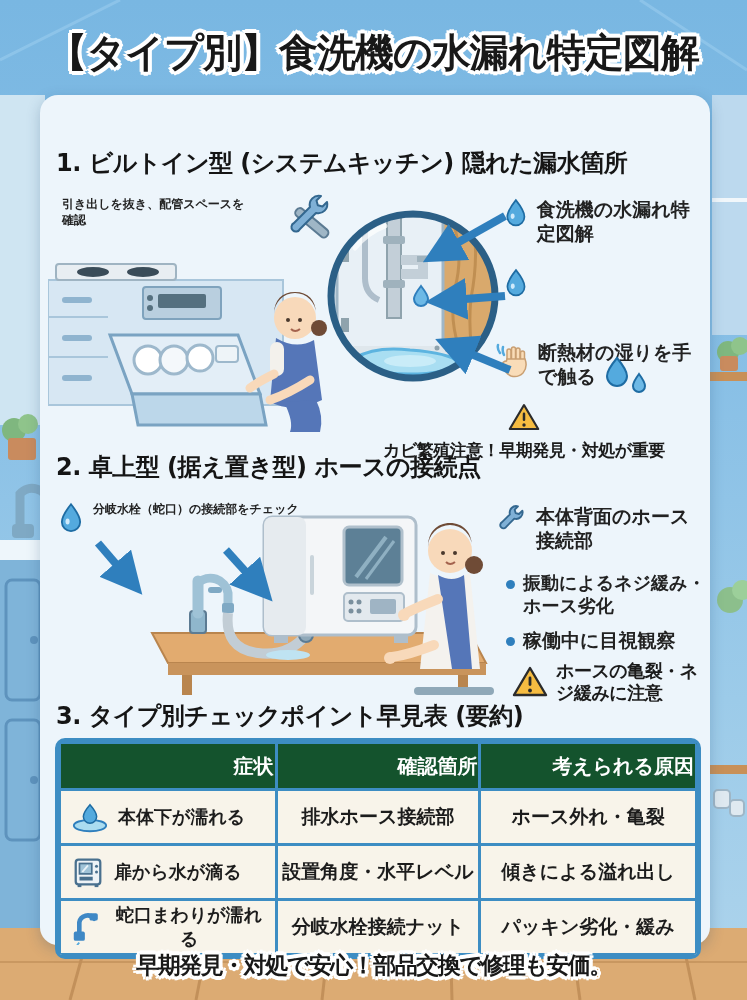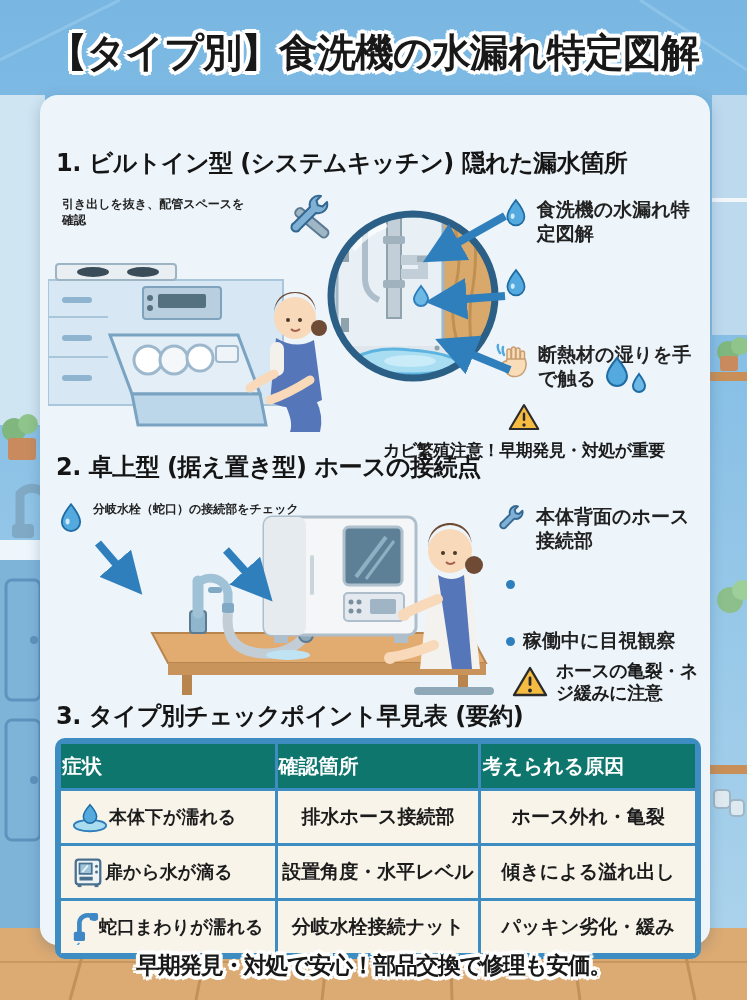--- a/index.html
+++ b/index.html
@@ -29,29 +29,29 @@
   .note{font-size:12px;font-weight:800;color:#222;line-height:1.3;z-index:2;}
   .bullet{display:flex;align-items:flex-start;gap:8px;z-index:2;}
   .bullet-text{font-size:19px;font-weight:800;color:#222;line-height:1.25;}
   .bullet-dot{width:9px;height:9px;border-radius:50%;background:#2f7fbd;margin-top:8px;flex:0 0 auto;}
   .warn{display:flex;align-items:center;gap:8px;z-index:2;}
   .warn-text{font-size:17px;font-weight:800;color:#1b1b1b;letter-spacing:-0.5px;line-height:1.2;}
   
   .tbl-wrap{left:55px;top:738px;width:640px;z-index:2;border:3px solid #3d8dc3;border-radius:10px;overflow:hidden;background:#3d8dc3;}
   table.quick{border-collapse:collapse;width:100%;}
   table.quick th{
-    background:#0f766e;color:#fff;font-size:20px;font-weight:800;height:42px;
-    border:3px solid #3d8dc3;text-align:left;letter-spacing:0;
+    background:#14532d;color:#fff;font-size:20px;font-weight:800;height:42px;
+    border:3px solid #3d8dc3;text-align:right;letter-spacing:0;
   }
   table.quick td{
     background:#f8f4ea;border:3px solid #3d8dc3;height:52px;
     font-size:19px;font-weight:800;color:#1c1c1c;text-align:center;padding:0 4px;
   }
   td.symptom-cell{text-align:left;}
-  .sym-inner{display:flex;align-items:center;gap:0;padding-left:6px;font-size:18px;font-weight:800;}
+  .sym-inner{display:flex;align-items:center;gap:9px;padding-left:6px;font-size:18px;font-weight:800;}
   .overlay-arrows{left:0;top:0;z-index:3;pointer-events:none;}
   .scene{z-index:2;}
 </style>
 </head>
 <body>
 
 <div class="stage">
 
   <svg class="abs" width="747" height="1000" viewBox="0 0 747 1000" style="left:0;top:0;z-index:0;">
     <line x1="0" y1="60" x2="120" y2="0" stroke="#9accee" stroke-width="3" opacity=".6"></line>
@@ -184,21 +184,21 @@
         <ellipse cx="9" cy="17" rx="1.8" ry="2.6" fill="#cfeafb"></ellipse>
       </svg>
     <div class="bullet-text" style="width:168px;">食洗機の水漏れ特定図解</div>
   </div>
   <div class="abs bullet" style="left:503px;top:268px;width:205px;">
     <svg width="26" height="30" viewBox="0 0 24 28">
         <path d="M12 2C12 2 4 12 4 17.5a8 8 0 0 0 16 0C20 12 12 2 12 2Z" fill="#54aade" stroke="#1e6ca3" stroke-width="1.6"></path>
         <ellipse cx="9" cy="17" rx="1.8" ry="2.6" fill="#cfeafb"></ellipse>
       </svg>
   </div>
-  <div class="abs bullet" style="left:496px;top:343px;width:210px;">
+  <div class="abs bullet" style="left:496px;top:343px;width:210px;font-family:Liberation Mono, monospace;">
     <svg width="34" height="36" viewBox="0 0 34 36">
       <path d="M4 10 q-3 -4 -2 -8 M8 12 q-2 -4 -1 -8" stroke="#54aade" stroke-width="2.5" fill="none" stroke-linecap="round"></path>
       <rect x="11" y="6" width="4" height="14" rx="2" fill="#f9dcb8" stroke="#c99f72" stroke-width="1.5"></rect>
       <rect x="15.5" y="4" width="4" height="15" rx="2" fill="#f9dcb8" stroke="#c99f72" stroke-width="1.5"></rect>
       <rect x="20" y="5" width="4" height="14" rx="2" fill="#f9dcb8" stroke="#c99f72" stroke-width="1.5"></rect>
       <rect x="24.5" y="8" width="4" height="12" rx="2" fill="#f9dcb8" stroke="#c99f72" stroke-width="1.5"></rect>
       <path d="M11 16 h18 q3 8 -2 14 q-5 5 -12 3 q-7 -3 -6 -10 Z" fill="#f9dcb8" stroke="#c99f72" stroke-width="1.5"></path>
       <path d="M11 18 q-5 0 -5 5 q0 4 5 5" fill="#f9dcb8" stroke="#c99f72" stroke-width="1.5"></path>
     </svg>
     <div class="bullet-text" style="width:165px;">断熱材の湿りを手で触る</div>
@@ -276,20 +276,21 @@
   </svg>
 
   <div class="abs bullet" style="left:498px;top:505px;width:210px;">
     <svg width="30" height="30" viewBox="0 0 32 32">
         <path d="M26 6a7 7 0 0 1-8.6 8.6L9 23a3.5 3.5 0 1 1-4.7-4.7L12.7 10A7 7 0 0 1 21.3 1.4L17.8 5l1 3.6 3.6 1Z" fill="#7fb0d6" stroke="#33678f" stroke-width="2" stroke-linejoin="round"></path>
       </svg>
     <div class="bullet-text" style="width:165px;">本体背面のホース接続部</div>
   </div>
   <div class="abs bullet" style="left:506px;top:572px;width:205px;">
     <span class="bullet-dot"></span>
+    <div class="bullet-text" style="width:183px;font-size:18px;">振動によるネジ緩み・ホース劣化</div>
   </div>
   <div class="abs bullet" style="left:506px;top:617px;width:205px;margin-top:12px;">
     <span class="bullet-dot"></span>
     <div class="bullet-text" style="width:180px;">稼働中に目視観察</div>
   </div>
   <div class="abs warn" style="left:512px;top:660px;">
     <svg width="36" height="32" viewBox="0 0 36 32">
         <path d="M18 2 L34 29 H2 Z" fill="#f6bc41" stroke="#2b2b2b" stroke-width="2.4" stroke-linejoin="round"></path>
         <rect x="16.6" y="10.5" width="2.8" height="9.5" rx="1.4" fill="#2b2b2b"></rect>
         <circle cx="18" cy="24.5" r="1.9" fill="#2b2b2b"></circle>

